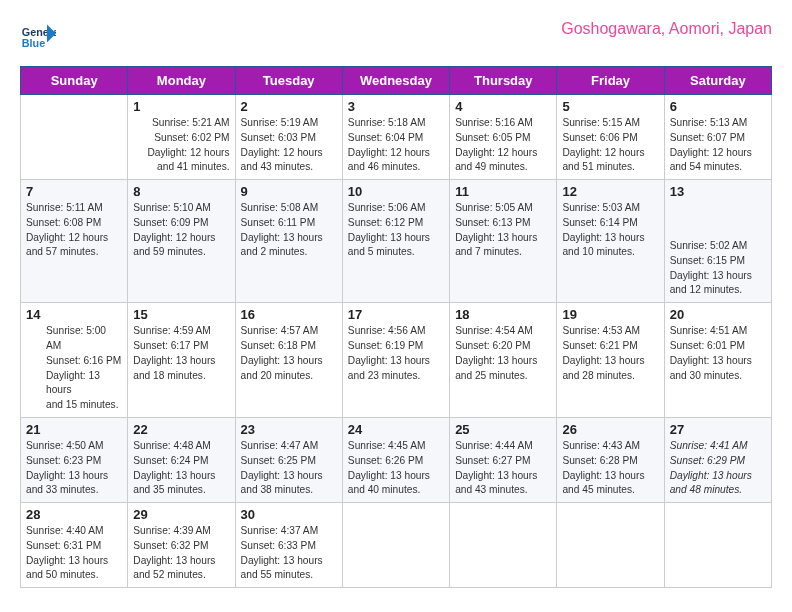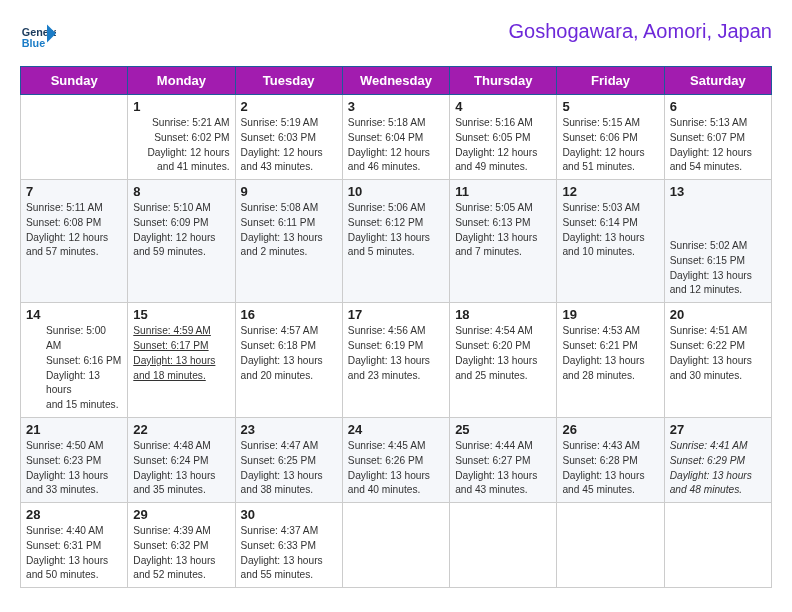--- a/index.html
+++ b/index.html
@@ -30,22 +30,22 @@
     }
     .title-block {
       text-align: right;
     }
     .month-title {
       font-size: 36px;
       font-weight: bold;
       color: #1a3a5c;
     }
     .location {
-      font-size: 20px;
-      color: #6d28d9;
+      font-size: 16px;
+      color: #ec4899;
     }
     .calendar-table {
       width: 100%;
       border-collapse: collapse;
       border: 1px solid #ccc;
     }
     .calendar-table th {
       background-color: #a21caf;
       color: #fff;
       text-align: center;
@@ -208,21 +208,21 @@
       <tr>
         <td>
           <span class="day-number">14</span>
           <div class="day-info" style="white-space: pre-line; margin-left: 20px;">Sunrise: 5:00 AM
 Sunset: 6:16 PM
 Daylight: 13 hours
 and 15 minutes.</div>
         </td>
         <td>
           <span class="day-number">15</span>
-          <div class="day-info" style="white-space: pre-line; text-decoration: underline;">Sunrise: 4:59 AM
+          <div class="day-info" style="white-space: pre-line;">Sunrise: 4:59 AM
 Sunset: 6:17 PM
 Daylight: 13 hours
 and 18 minutes.</div>
         </td>
         <td>
           <span class="day-number">16</span>
           <div class="day-info" style="white-space: pre-line;">Sunrise: 4:57 AM
 Sunset: 6:18 PM
 Daylight: 13 hours
 and 20 minutes.</div>
@@ -244,21 +244,21 @@
         <td>
           <span class="day-number">19</span>
           <div class="day-info" style="white-space: pre-line;">Sunrise: 4:53 AM
 Sunset: 6:21 PM
 Daylight: 13 hours
 and 28 minutes.</div>
         </td>
         <td>
           <span class="day-number">20</span>
           <div class="day-info" style="white-space: pre-line;">Sunrise: 4:51 AM
-Sunset: 6:22 PM
+Sunset: 6:01 PM
 Daylight: 13 hours
 and 30 minutes.</div>
         </td>
       </tr>
       <tr>
         <td>
           <span class="day-number">21</span>
           <div class="day-info" style="white-space: pre-line;">Sunrise: 4:50 AM
 Sunset: 6:23 PM
 Daylight: 13 hours

